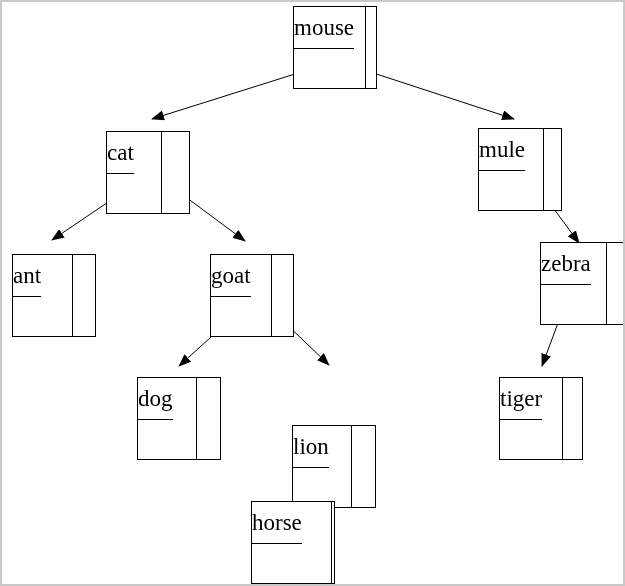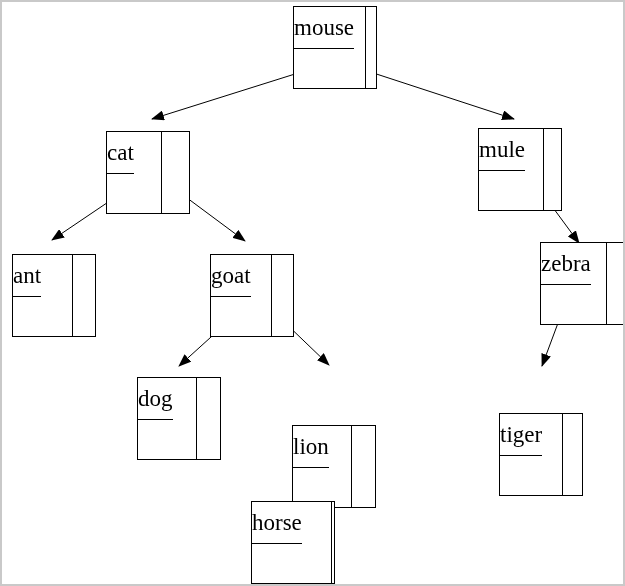--- a/index.html
+++ b/index.html
@@ -137,21 +137,21 @@
   </div>
 
   <div class="node" style="left:290px; top:375px;margin-top:48px;">
     <div class="node-label">lion</div>
     <div class="node-cells">
       <div class="cell left"></div>
       <div class="cell right"></div>
     </div>
   </div>
 
-  <div class="node" style="left:497px; top:375px;margin-top:36px;">
+  <div class="node" style="left:497px; top:375px;">
     <div class="node-label">tiger</div>
     <div class="node-cells">
       <div class="cell left"></div>
       <div class="cell right"></div>
     </div>
   </div>
 
   <div class="node" style="left:249px; top:499px;gap:28px;">
     <div class="node-label">horse</div>
     <div class="node-cells">

